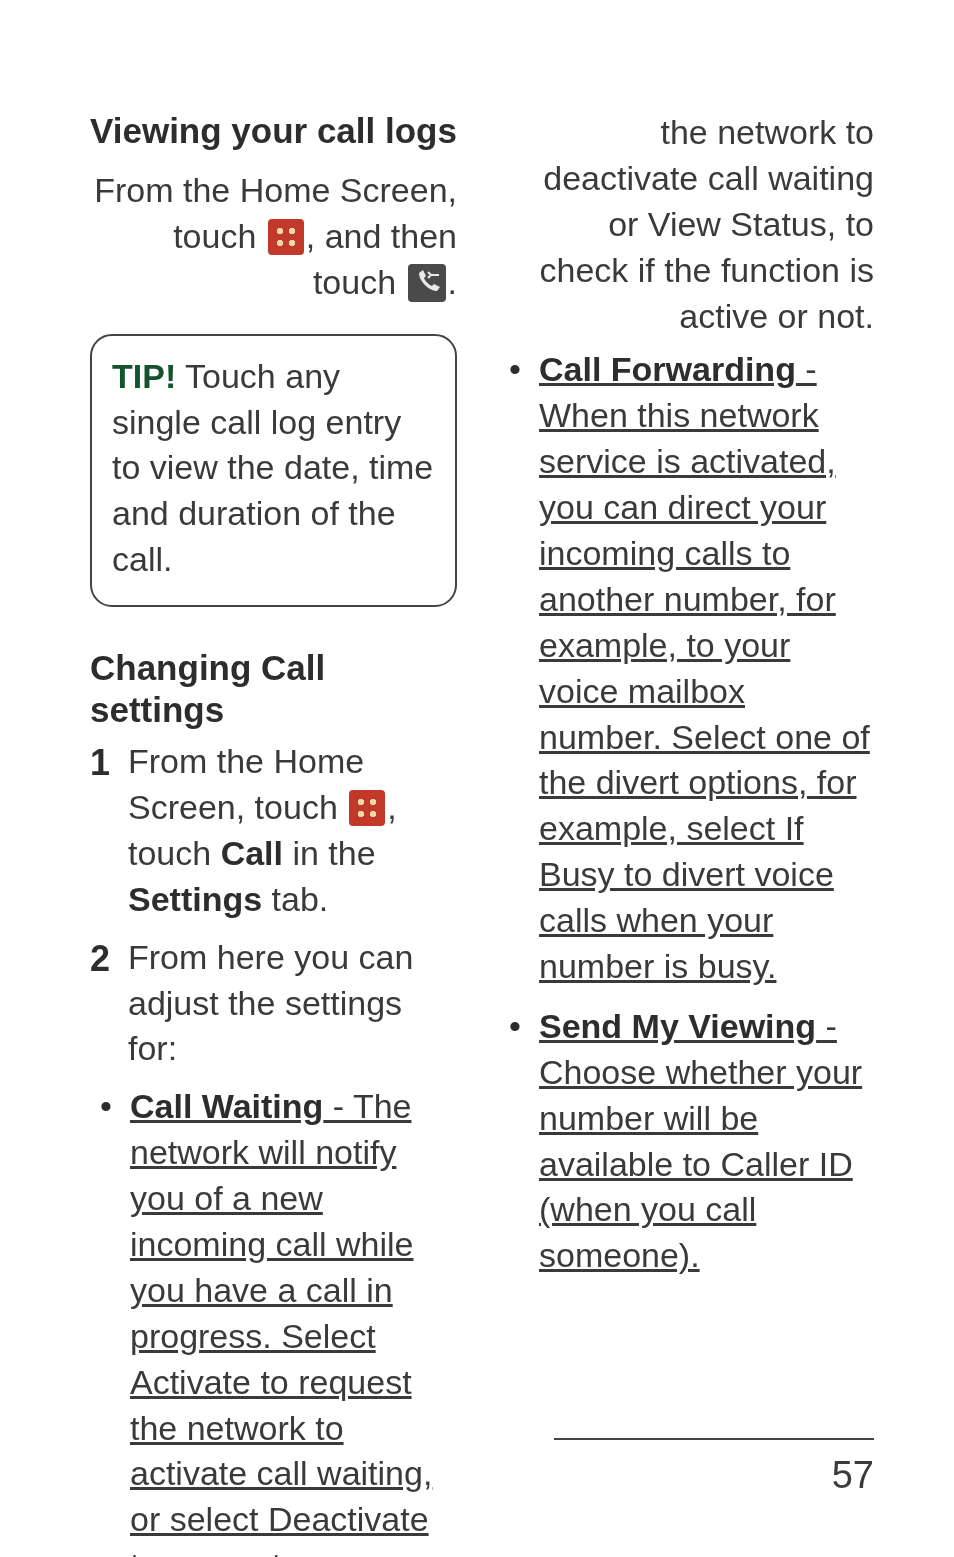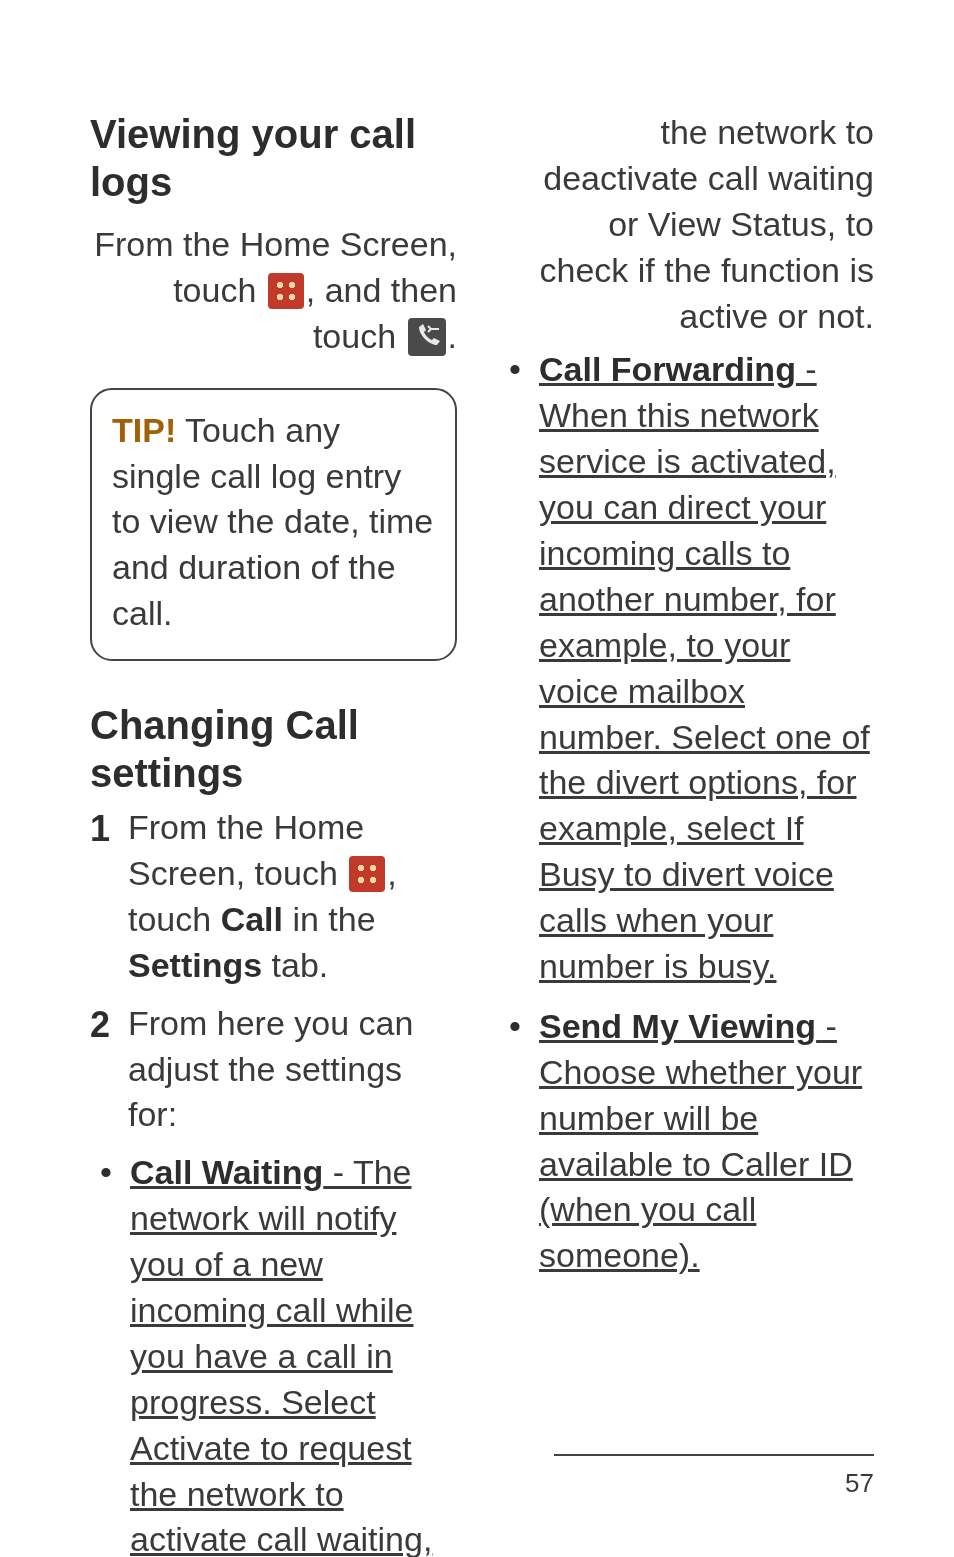--- a/index.html
+++ b/index.html
@@ -16,21 +16,21 @@
   }
   .columns {
     display: flex;
     gap: 50px;
   }
   .col {
     flex: 1;
     min-width: 0;
   }
   h2.section {
-    font-size: 40px;
+    font-size: 35px;
     font-weight: 600;
     color: #2d2d2d;
     margin-bottom: 8px;
     margin-top: 0;
     line-height: 1.2;
   }
   h2.section + p, h2.section + .para { margin-top: 16px; }
   .para { margin-bottom: 8px; text-align: right; }
   .icon {
     display: inline-block;
@@ -62,21 +62,21 @@
     top: -2px;
   }
   .icon-calllog svg { position:absolute; inset:0; }
   .tip-box {
     border: 2px solid #444;
     border-radius: 22px;
     padding: 18px 20px 22px 20px;
     margin-top: 28px;
     margin-bottom: 40px;
   }
-  .tip-label { font-weight: 700; color:#a16207; }
+  .tip-label { font-weight: 700; color:#14532d; }
   ol.steps {
     list-style: none;
     counter-reset: step;
     padding-left: 0;
   }
   ol.steps > li {
     counter-increment: step;
     position: relative;
     padding-left: 38px;
     margin-bottom: 12px;
@@ -107,21 +107,21 @@
     font-size: 34px;
     color: #2d2d2d;
   }
   .subindent { padding-left: 40px; }
   .col-right ul.bullets > li::before { left: 2px; }
   .col-right ul.bullets > li { padding-left: 32px; }
   .page-footer {
     position: absolute;
     bottom: 56px;
     right: 80px;
-    font-size: 26px;
+    font-size: 38px;
     color: #3a3a3a;
   }
   .page-footer .rule {
     border-top: 2px solid #444;
     width: 320px;
     margin-bottom: 10px;
     margin-left: auto;
   }
   .page-footer .num { text-align: right; }
 </style>

